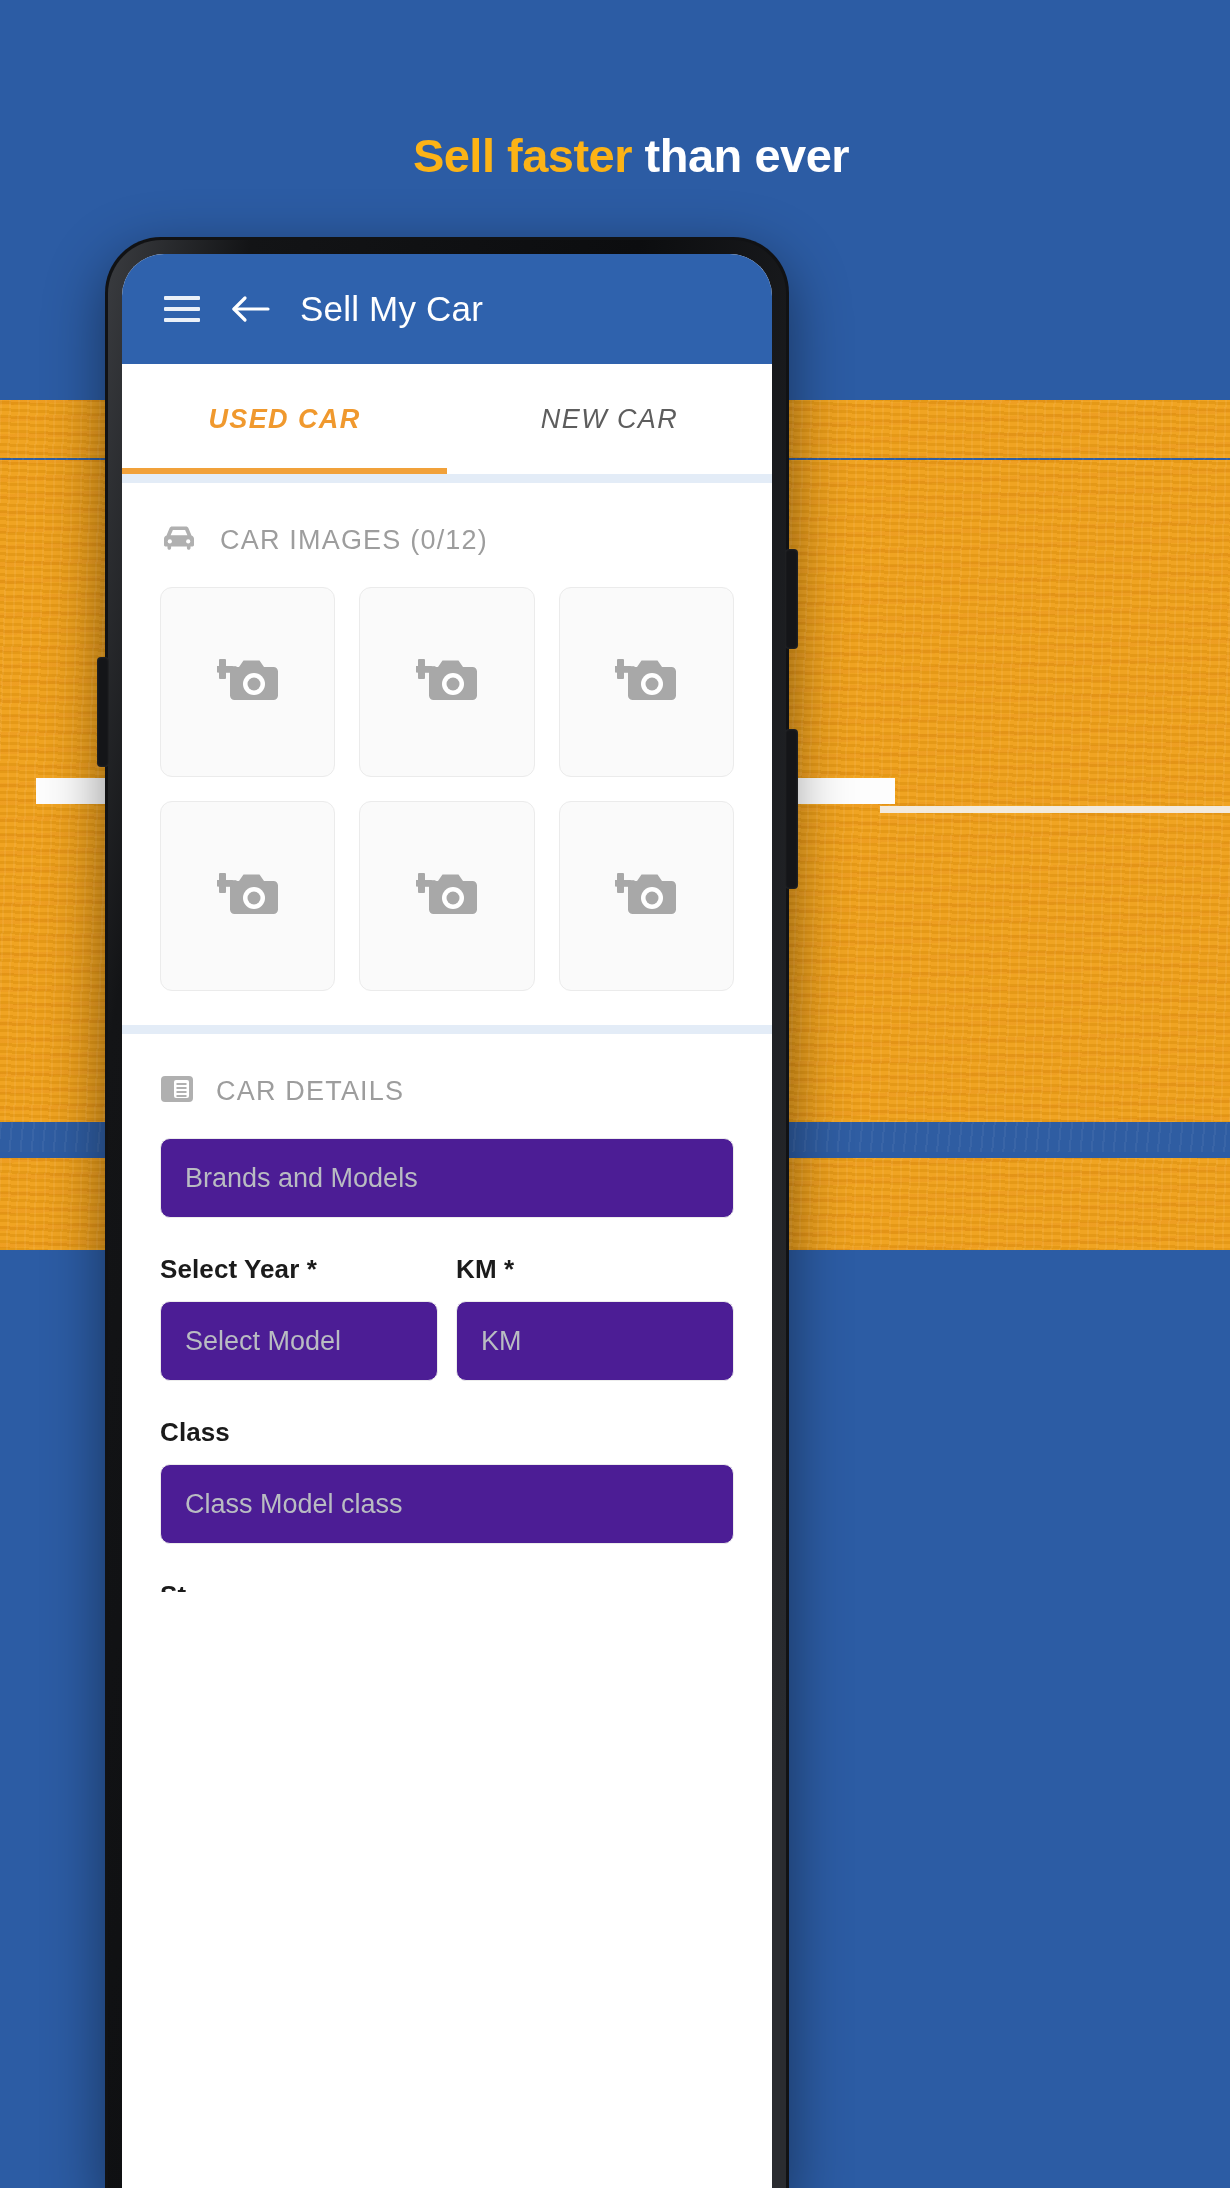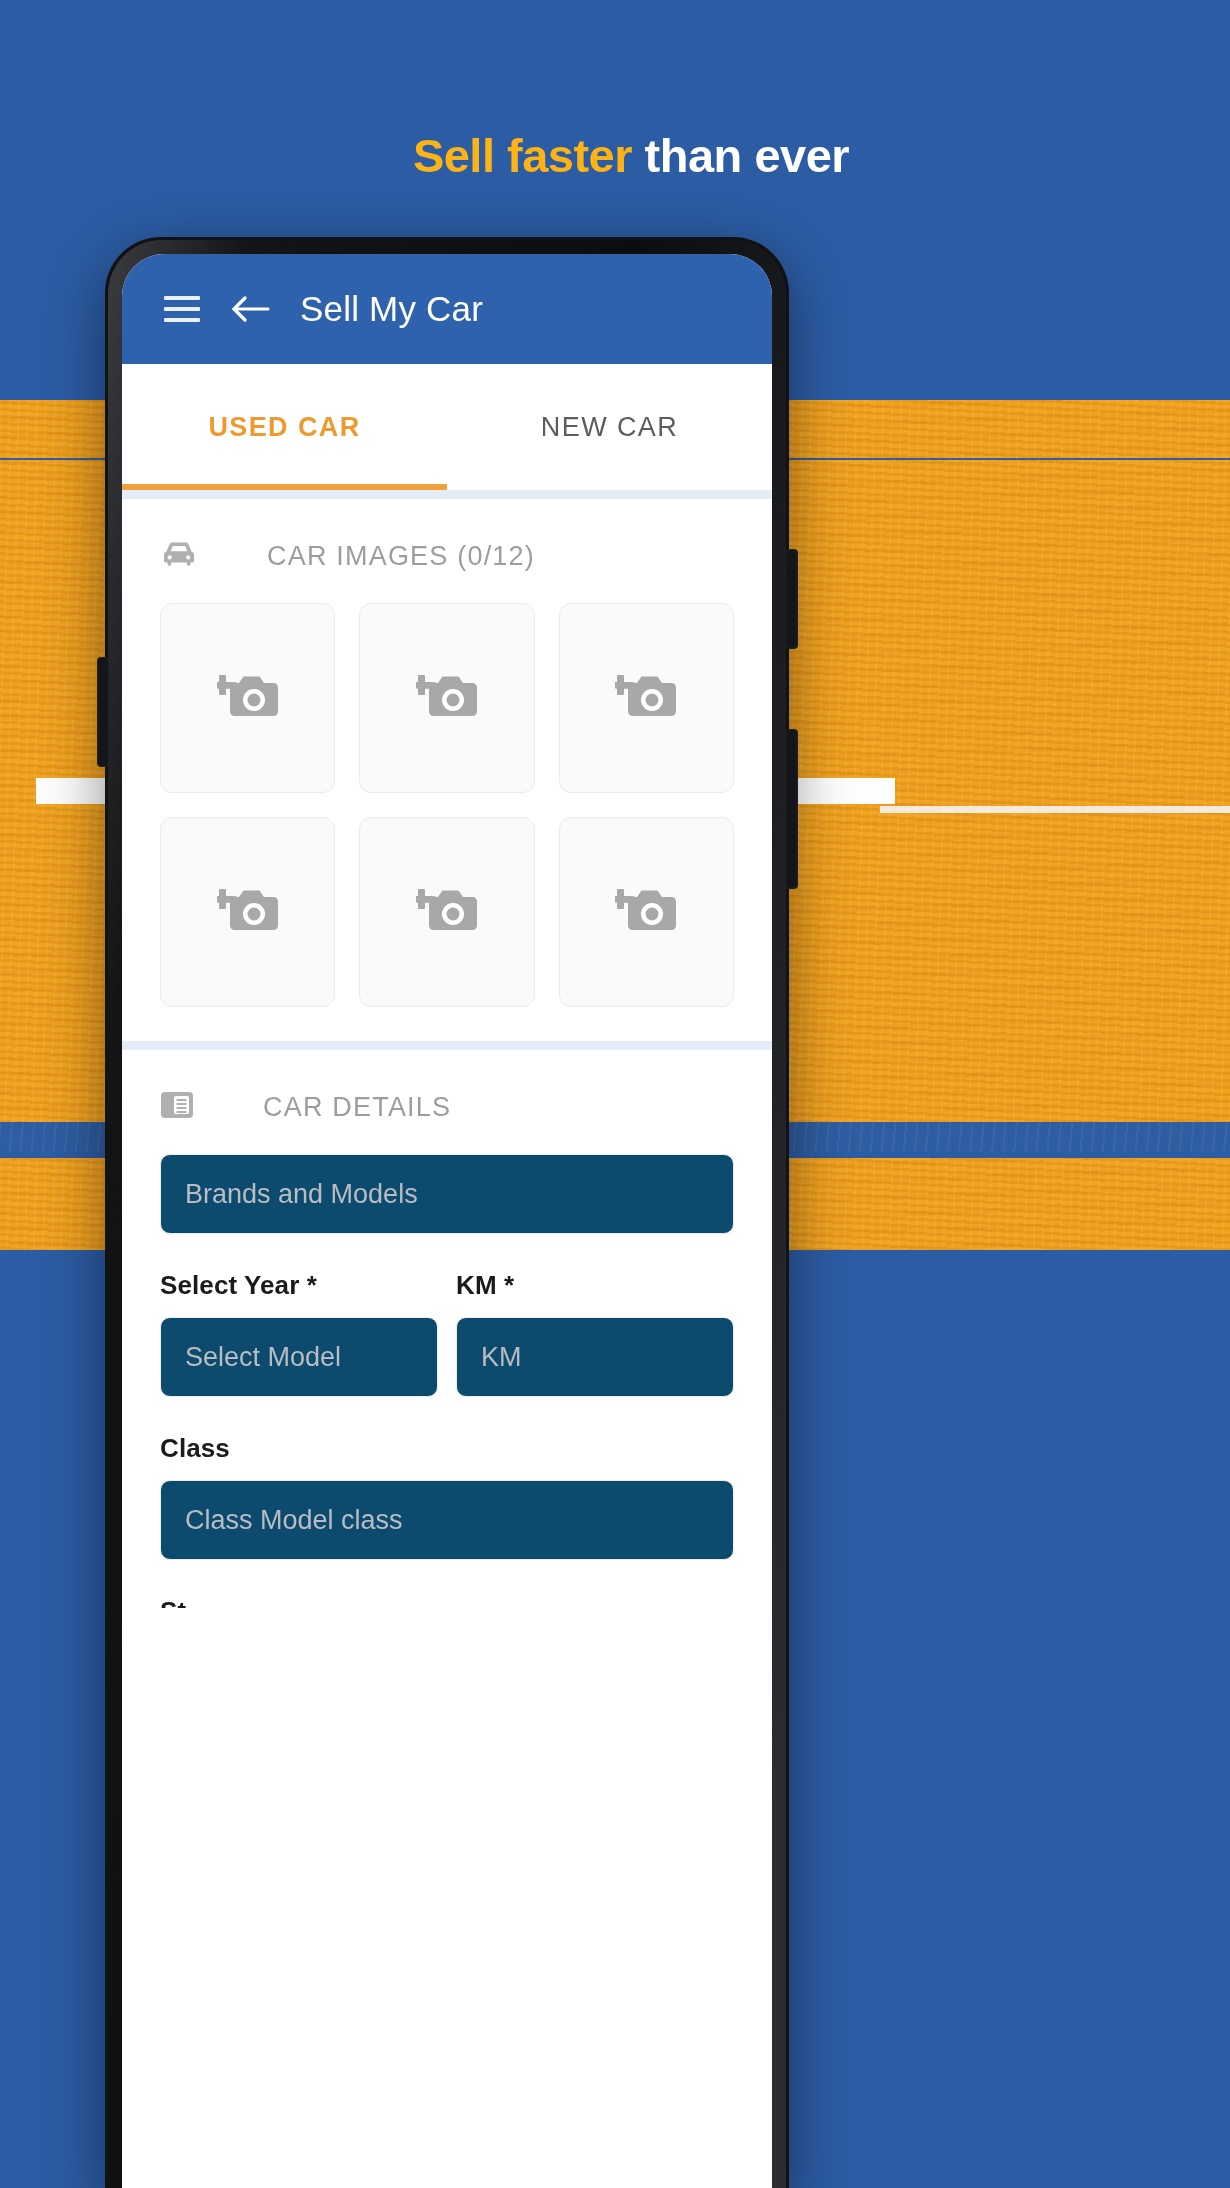--- a/index.html
+++ b/index.html
@@ -94,56 +94,56 @@
     height:110px; background:#2f62ad; display:flex; align-items:center;
     padding:0 2px 0 42px; gap:30px; position:relative; z-index:4;
   }
   .hamburger { width:36px; display:flex; flex-direction:column; gap:7px; cursor:pointer; }
   .hamburger i { display:block; height:4px; background:#eaf0f8; border-radius:1px; }
   .back-arrow { width:40px; height:34px; position:relative; cursor:pointer; }
   .back-arrow svg { display:block; }
   .appbar-title { color:#ffffff; font-size:35px; font-weight:400; letter-spacing:.2px; }
 
   
-  .tabs { height:126px; background:#fff; display:flex; position:relative; z-index:3;}
+  .tabs { height:110px; background:#fff; display:flex; position:relative; z-index:3;font-style:italic;}
   .tab {
     flex:1; display:flex; align-items:center; justify-content:center;
     font-size:27px; letter-spacing:1.4px; color:#5d5d5d; cursor:pointer;
   }
   .tab.active { color:#f0992e; font-weight:700; }
   .tab-underline {
     position:absolute; bottom:0; left:0; width:50%; height:6px; background:#f1a13a;
   }
   .tab-divider { height:9px; background:#e3ecf7; position:relative; z-index:3;}
 
   
   .car-ghost {
     position:absolute; right:-60px; top:150px; width:430px; height:320px;
     opacity:.55; pointer-events:none; z-index:1;
   }
 
   
   .content { position:relative; background:#fff; z-index:2; }
   .section { background:transparent; padding:40px 38px 34px 38px; }
   .section-head { display:flex; align-items:center; gap:22px; margin-bottom:30px; }
-  .section-title { color:#9d9d9d; font-size:27px; letter-spacing:1.2px;margin-left:47px; }
+  .section-title { color:#9d9d9d; font-size:27px; letter-spacing:1.2px; }
 
   .grid { display:grid; grid-template-columns:repeat(3,1fr); gap:24px; }
   .tile {
     height:190px; background:#fafafa; border:1px solid #ebebeb; border-radius:12px;
     display:flex; align-items:center; justify-content:center; cursor:pointer;
   }
 
   .sep { height:9px; background:#e3ecf7; }
 
   .field-label {
     font-size:26px; font-weight:700; color:#1b1b1b; margin-bottom:16px; letter-spacing:.1px;
   }
   .input {
-    height:80px; background:#0c4a6e; border:1px solid #ececec; border-radius:10px;
+    height:80px; background:#4c1d95; border:1px solid #ececec; border-radius:10px;
     display:flex; align-items:center; padding:0 24px;
     font-size:27px; color:#b9bcc2; cursor:text;
   }
   .row2 { display:flex; gap:18px; }
   .row2 > div { flex:1; }
   .fgroup { margin-bottom:36px; }
 </style>
 </head>
 <body>
 

